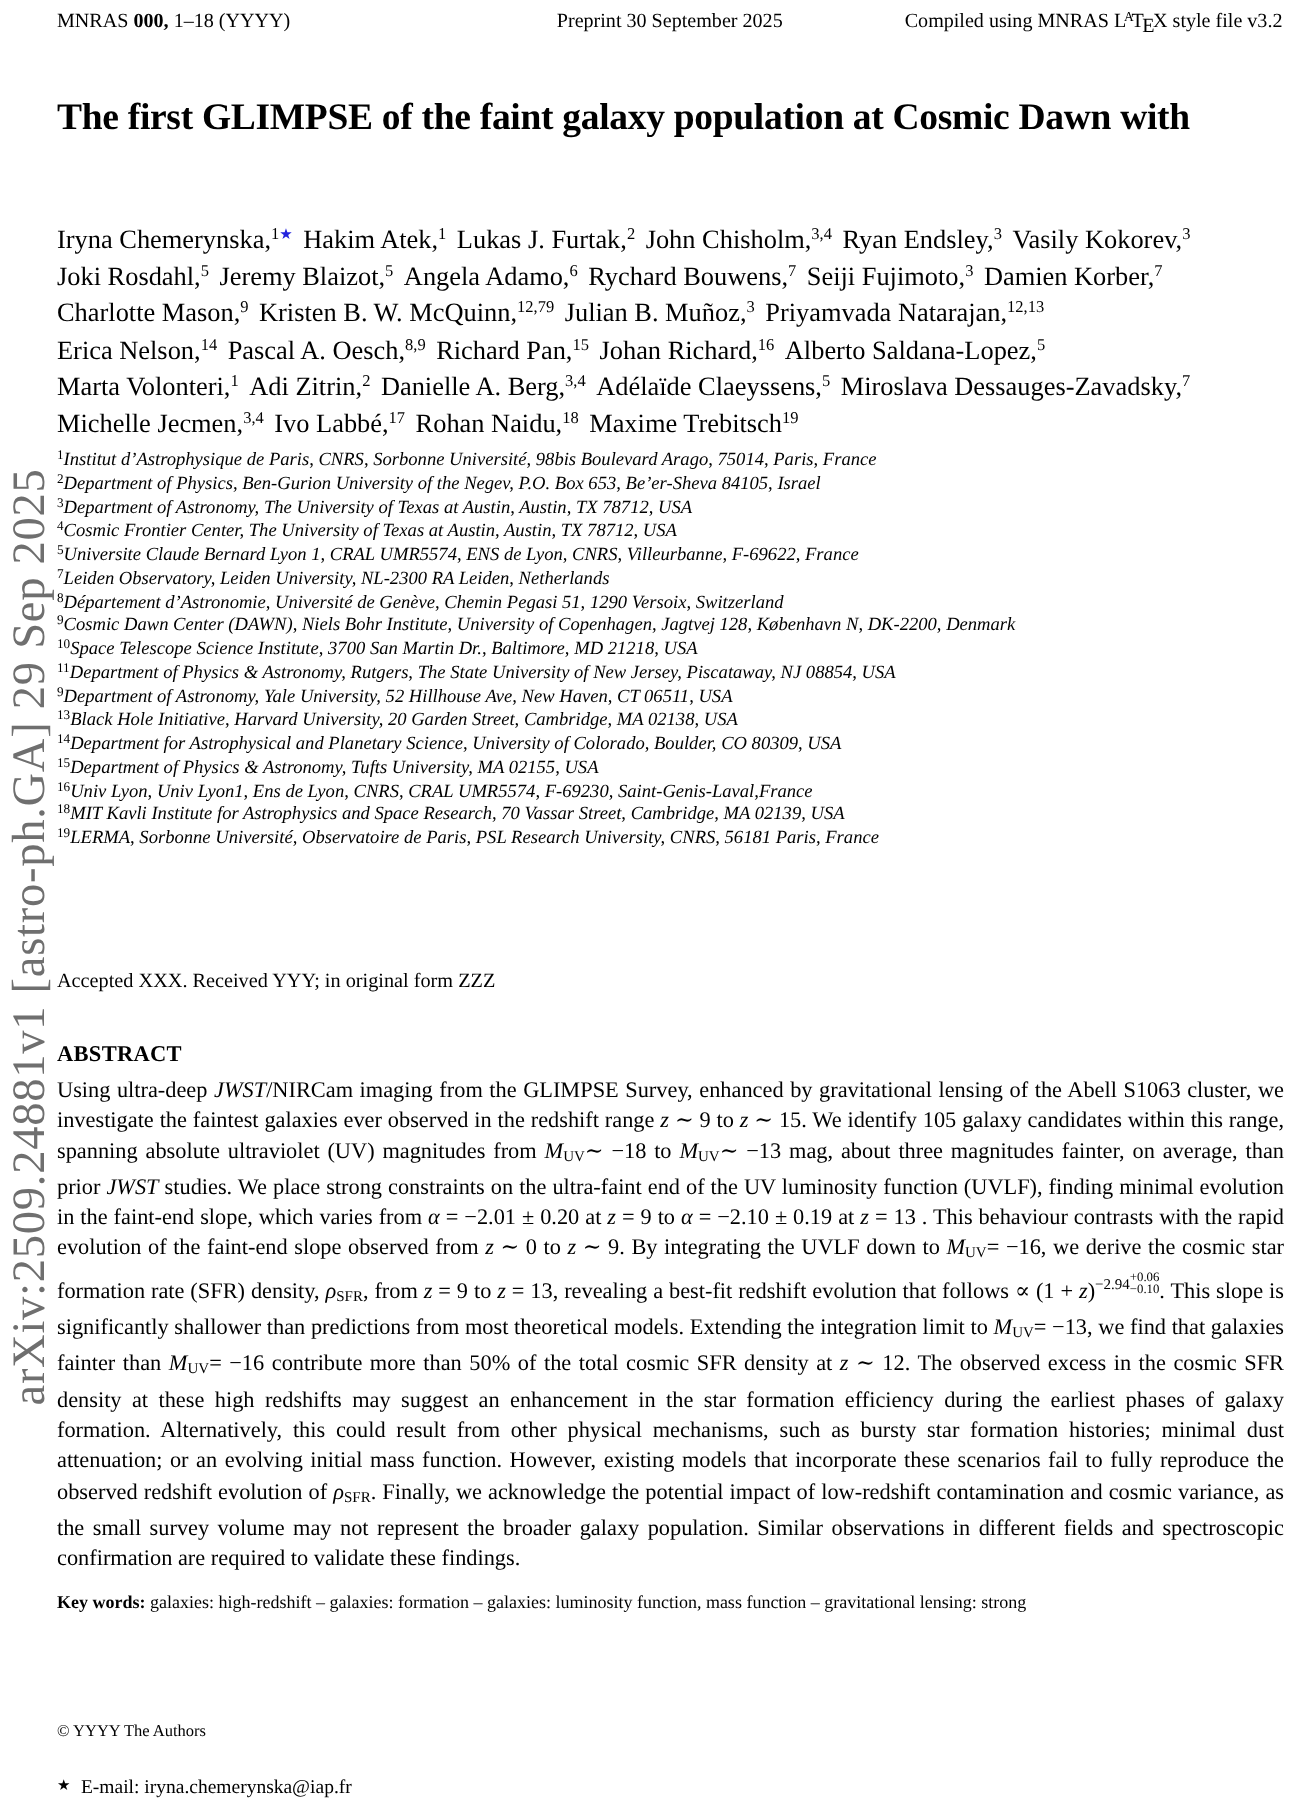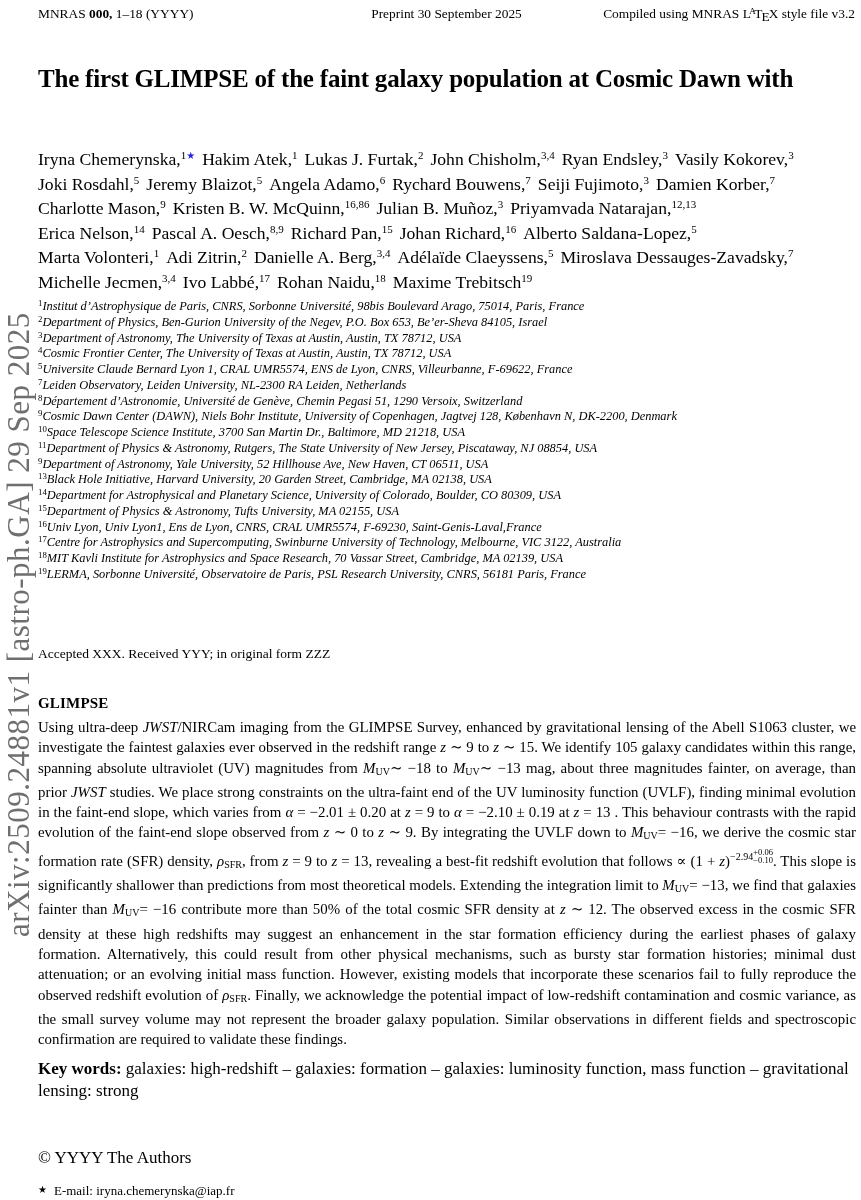--- a/index.html
+++ b/index.html
@@ -64,25 +64,25 @@
   }
   .it{font-style:italic;}
   .mvar{font-style:italic;}
   .msub{font-size:10px;vertical-align:-2px;}
   .supwrap{white-space:nowrap;}
   .supbase{font-size:10px;vertical-align:6px;}
   .stack{display:inline-block;vertical-align:3px;font-size:8.5px;line-height:8px;text-align:left;}
   .stack span{display:block;}
 
   
-  .keywords{margin-top:9px;font-size:17px;line-height:21.5px;text-align:left;}
+  .keywords{margin-top:9px;font-size:12px;line-height:21.5px;text-align:left;}
   .kw-label{font-weight:bold;}
 
   
-  .copyright{left:38px;top:1148px;font-size:17px;}
+  .copyright{left:38px;top:1148px;font-size:11px;}
   .footnote{left:38px;top:1183px;font-size:13px;}
   .fn-star{font-size:10px;vertical-align:2px;margin-right:7px;}
 </style>
 </head>
 <body>
 
 <div class="abs arxiv-banner">arXiv:2509.24881v1  [astro-ph.GA]  29 Sep 2025</div>
 
 <div class="abs header">
   <span class="h-left"><span>MNRAS </span><span class="h-bold">000,</span><span class="h-link"> 1–18</span><span> (YYYY)</span></span>
@@ -90,21 +90,21 @@
   <span class="h-right"><span>Compiled using MNRAS </span><span><span>L</span><span class="latex-a">A</span><span>T</span><span class="latex-e">E</span><span>X</span></span><span> style file v3.2</span></span>
 </div>
 
 <div class="abs title">
   <div>The first GLIMPSE of the faint galaxy population at Cosmic Dawn with</div>
 </div>
 
 <div class="abs authors">
     <div class="author-line"><span class="author">Iryna Chemerynska,<span class="asup">1</span><span class="asup star">★</span></span><span class="author">Hakim Atek,<span class="asup">1</span></span><span class="author">Lukas J. Furtak,<span class="asup">2</span></span><span class="author">John Chisholm,<span class="asup">3,4</span></span><span class="author">Ryan Endsley,<span class="asup">3</span></span><span class="author">Vasily Kokorev,<span class="asup">3</span></span></div>
     <div class="author-line"><span class="author">Joki Rosdahl,<span class="asup">5</span></span><span class="author">Jeremy Blaizot,<span class="asup">5</span></span><span class="author">Angela Adamo,<span class="asup">6</span></span><span class="author">Rychard Bouwens,<span class="asup">7</span></span><span class="author">Seiji Fujimoto,<span class="asup">3</span></span><span class="author">Damien Korber,<span class="asup">7</span></span></div>
-    <div class="author-line"><span class="author">Charlotte Mason,<span class="asup">9</span></span><span class="author">Kristen B. W. McQuinn,<span class="asup">16,86</span></span><span class="author">Julian B. Muñoz,<span class="asup">3</span></span><span class="author">Priyamvada Natarajan,<span class="asup">12,13</span></span></div>
+    <div class="author-line"><span class="author">Charlotte Mason,<span class="asup">9</span></span><span class="author">Kristen B. W. McQuinn,<span class="asup">12,79</span></span><span class="author">Julian B. Muñoz,<span class="asup">3</span></span><span class="author">Priyamvada Natarajan,<span class="asup">12,13</span></span></div>
     <div class="author-line"><span class="author">Erica Nelson,<span class="asup">14</span></span><span class="author">Pascal A. Oesch,<span class="asup">8,9</span></span><span class="author">Richard Pan,<span class="asup">15</span></span><span class="author">Johan Richard,<span class="asup">16</span></span><span class="author">Alberto Saldana-Lopez,<span class="asup">5</span></span></div>
     <div class="author-line"><span class="author">Marta Volonteri,<span class="asup">1</span></span><span class="author">Adi Zitrin,<span class="asup">2</span></span><span class="author">Danielle A. Berg,<span class="asup">3,4</span></span><span class="author">Adélaïde Claeyssens,<span class="asup">5</span></span><span class="author">Miroslava Dessauges-Zavadsky,<span class="asup">7</span></span></div>
     <div class="author-line"><span class="author">Michelle Jecmen,<span class="asup">3,4</span></span><span class="author">Ivo Labbé,<span class="asup">17</span></span><span class="author">Rohan Naidu,<span class="asup">18</span></span><span class="author">Maxime Trebitsch<span class="asup">19</span></span></div>
   </div>
 
 <div class="abs affils">
     <div class="affil"><sup>1</sup><span>Institut d’Astrophysique de Paris, CNRS, Sorbonne Université, 98bis Boulevard Arago, 75014, Paris, France</span></div>
     <div class="affil"><sup>2</sup><span>Department of Physics, Ben-Gurion University of the Negev, P.O. Box 653, Be’er-Sheva 84105, Israel</span></div>
     <div class="affil"><sup>3</sup><span>Department of Astronomy, The University of Texas at Austin, Austin, TX 78712, USA</span></div>
     <div class="affil"><sup>4</sup><span>Cosmic Frontier Center, The University of Texas at Austin, Austin, TX 78712, USA</span></div>
@@ -112,28 +112,27 @@
     <div class="affil"><sup>7</sup><span>Leiden Observatory, Leiden University, NL-2300 RA Leiden, Netherlands</span></div>
     <div class="affil"><sup>8</sup><span>Département d’Astronomie, Université de Genève, Chemin Pegasi 51, 1290 Versoix, Switzerland</span></div>
     <div class="affil"><sup>9</sup><span>Cosmic Dawn Center (DAWN), Niels Bohr Institute, University of Copenhagen, Jagtvej 128, København N, DK-2200, Denmark</span></div>
     <div class="affil"><sup>10</sup><span>Space Telescope Science Institute, 3700 San Martin Dr., Baltimore, MD 21218, USA</span></div>
     <div class="affil"><sup>11</sup><span>Department of Physics &amp; Astronomy, Rutgers, The State University of New Jersey, Piscataway, NJ 08854, USA</span></div>
     <div class="affil"><sup>9</sup><span>Department of Astronomy, Yale University, 52 Hillhouse Ave, New Haven, CT 06511, USA</span></div>
     <div class="affil"><sup>13</sup><span>Black Hole Initiative, Harvard University, 20 Garden Street, Cambridge, MA 02138, USA</span></div>
     <div class="affil"><sup>14</sup><span>Department for Astrophysical and Planetary Science, University of Colorado, Boulder, CO 80309, USA</span></div>
     <div class="affil"><sup>15</sup><span>Department of Physics &amp; Astronomy, Tufts University, MA 02155, USA</span></div>
     <div class="affil"><sup>16</sup><span>Univ Lyon, Univ Lyon1, Ens de Lyon, CNRS, CRAL UMR5574, F-69230, Saint-Genis-Laval,France</span></div>
-    <div class="affil"><sup>17</sup><span>Centre for Astrophysics and Supercomputing, Swinburne University of Technology, Melbourne, VIC 3122, Australia</span></div>
     <div class="affil"><sup>18</sup><span>MIT Kavli Institute for Astrophysics and Space Research, 70 Vassar Street, Cambridge, MA 02139, USA</span></div>
     <div class="affil"><sup>19</sup><span>LERMA, Sorbonne Université, Observatoire de Paris, PSL Research University, CNRS, 56181 Paris, France</span></div>
   </div>
 
 <div class="abs dates">Accepted XXX. Received YYY; in original form ZZZ</div>
 
 <div class="abs abstract">
-  <div class="abstract-heading">GLIMPSE</div>
+  <div class="abstract-heading">ABSTRACT</div>
   <div class="abstract-text"><span>Using ultra-deep </span><span class="it">JWST</span><span>/NIRCam imaging from the GLIMPSE Survey, enhanced by gravitational lensing of the Abell S1063 cluster, we investigate the faintest galaxies ever observed in the redshift range </span><span class="mvar">z</span><span> ∼ 9 to </span><span class="mvar">z</span><span> ∼ 15. We identify 105 galaxy candidates within this range, spanning absolute ultraviolet (UV) magnitudes from </span><span class="mvar">M</span><span class="msub">UV</span><span>∼ −18 to </span><span class="mvar">M</span><span class="msub">UV</span><span>∼ −13 mag, about three magnitudes fainter, on average, than prior </span><span class="it">JWST</span><span> studies. We place strong constraints on the ultra-faint end of the UV luminosity function (UVLF), finding minimal evolution in the faint-end slope, which varies from </span><span class="mvar">α</span><span> = −2.01 ± 0.20 at </span><span class="mvar">z</span><span> = 9 to </span><span class="mvar">α</span><span> = −2.10 ± 0.19 at </span><span class="mvar">z</span><span> = 13 . This behaviour contrasts with the rapid evolution of the faint-end slope observed from </span><span class="mvar">z</span><span> ∼ 0 to </span><span class="mvar">z</span><span> ∼ 9. By integrating the UVLF down to </span><span class="mvar">M</span><span class="msub">UV</span><span>= −16, we derive the cosmic star formation rate (SFR) density, </span><span class="mvar">ρ</span><span class="msub">SFR</span><span>, from </span><span class="mvar">z</span><span> = 9 to </span><span class="mvar">z</span><span> = 13, revealing a best-fit redshift evolution that follows ∝ (1 + </span><span class="mvar">z</span><span>)</span><span class="supwrap"><span class="supbase">−2.94</span><span class="stack"><span>+0.06</span><span>−0.10</span></span></span><span>. This slope is significantly shallower than predictions from most theoretical models. Extending the integration limit to </span><span class="mvar">M</span><span class="msub">UV</span><span>= −13, we find that galaxies fainter than </span><span class="mvar">M</span><span class="msub">UV</span><span>= −16 contribute more than 50% of the total cosmic SFR density at </span><span class="mvar">z</span><span> ∼ 12. The observed excess in the cosmic SFR density at these high redshifts may suggest an enhancement in the star formation efficiency during the earliest phases of galaxy formation. Alternatively, this could result from other physical mechanisms, such as bursty star formation histories; minimal dust attenuation; or an evolving initial mass function. However, existing models that incorporate these scenarios fail to fully reproduce the observed redshift evolution of </span><span class="mvar">ρ</span><span class="msub">SFR</span><span>. Finally, we acknowledge the potential impact of low-redshift contamination and cosmic variance, as the small survey volume may not represent the broader galaxy population. Similar observations in different fields and spectroscopic confirmation are required to validate these findings.</span></div>
   <div class="keywords"><span class="kw-label">Key words:</span><span> galaxies: high-redshift – galaxies: formation – galaxies: luminosity function, mass function – gravitational lensing: strong</span></div>
 </div>
 
 <div class="abs copyright">© YYYY The Authors</div>
 
 <div class="abs footnote"><span class="fn-star">★</span><span>E-mail: iryna.chemerynska@iap.fr</span></div>
 
 </body></html>

